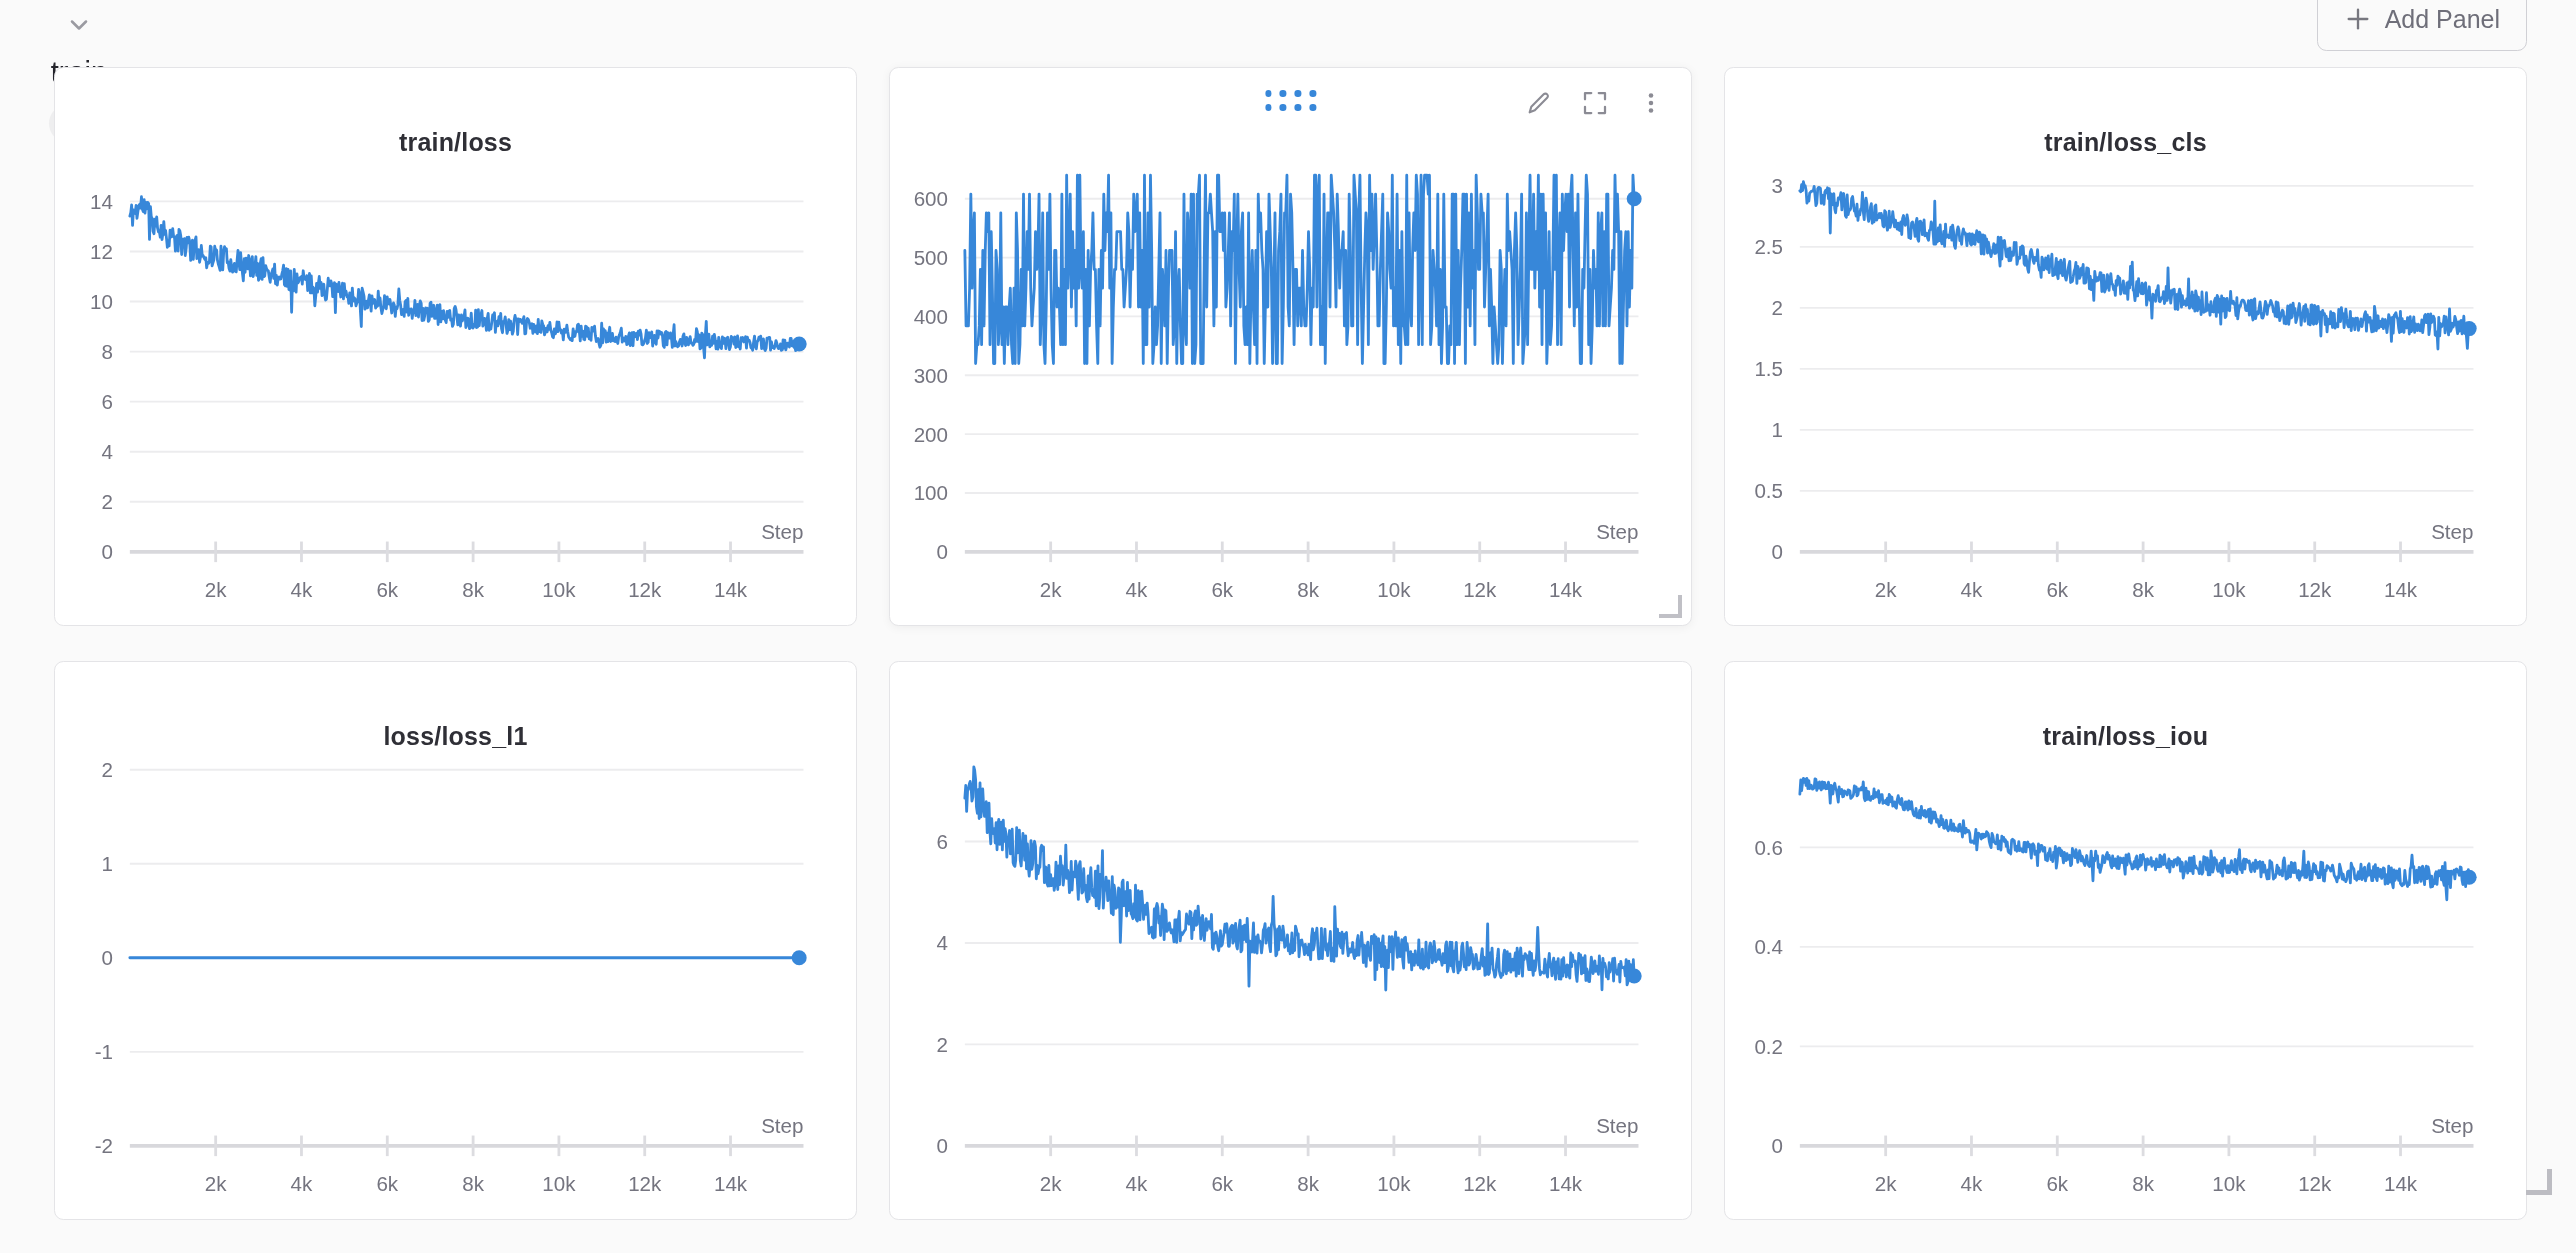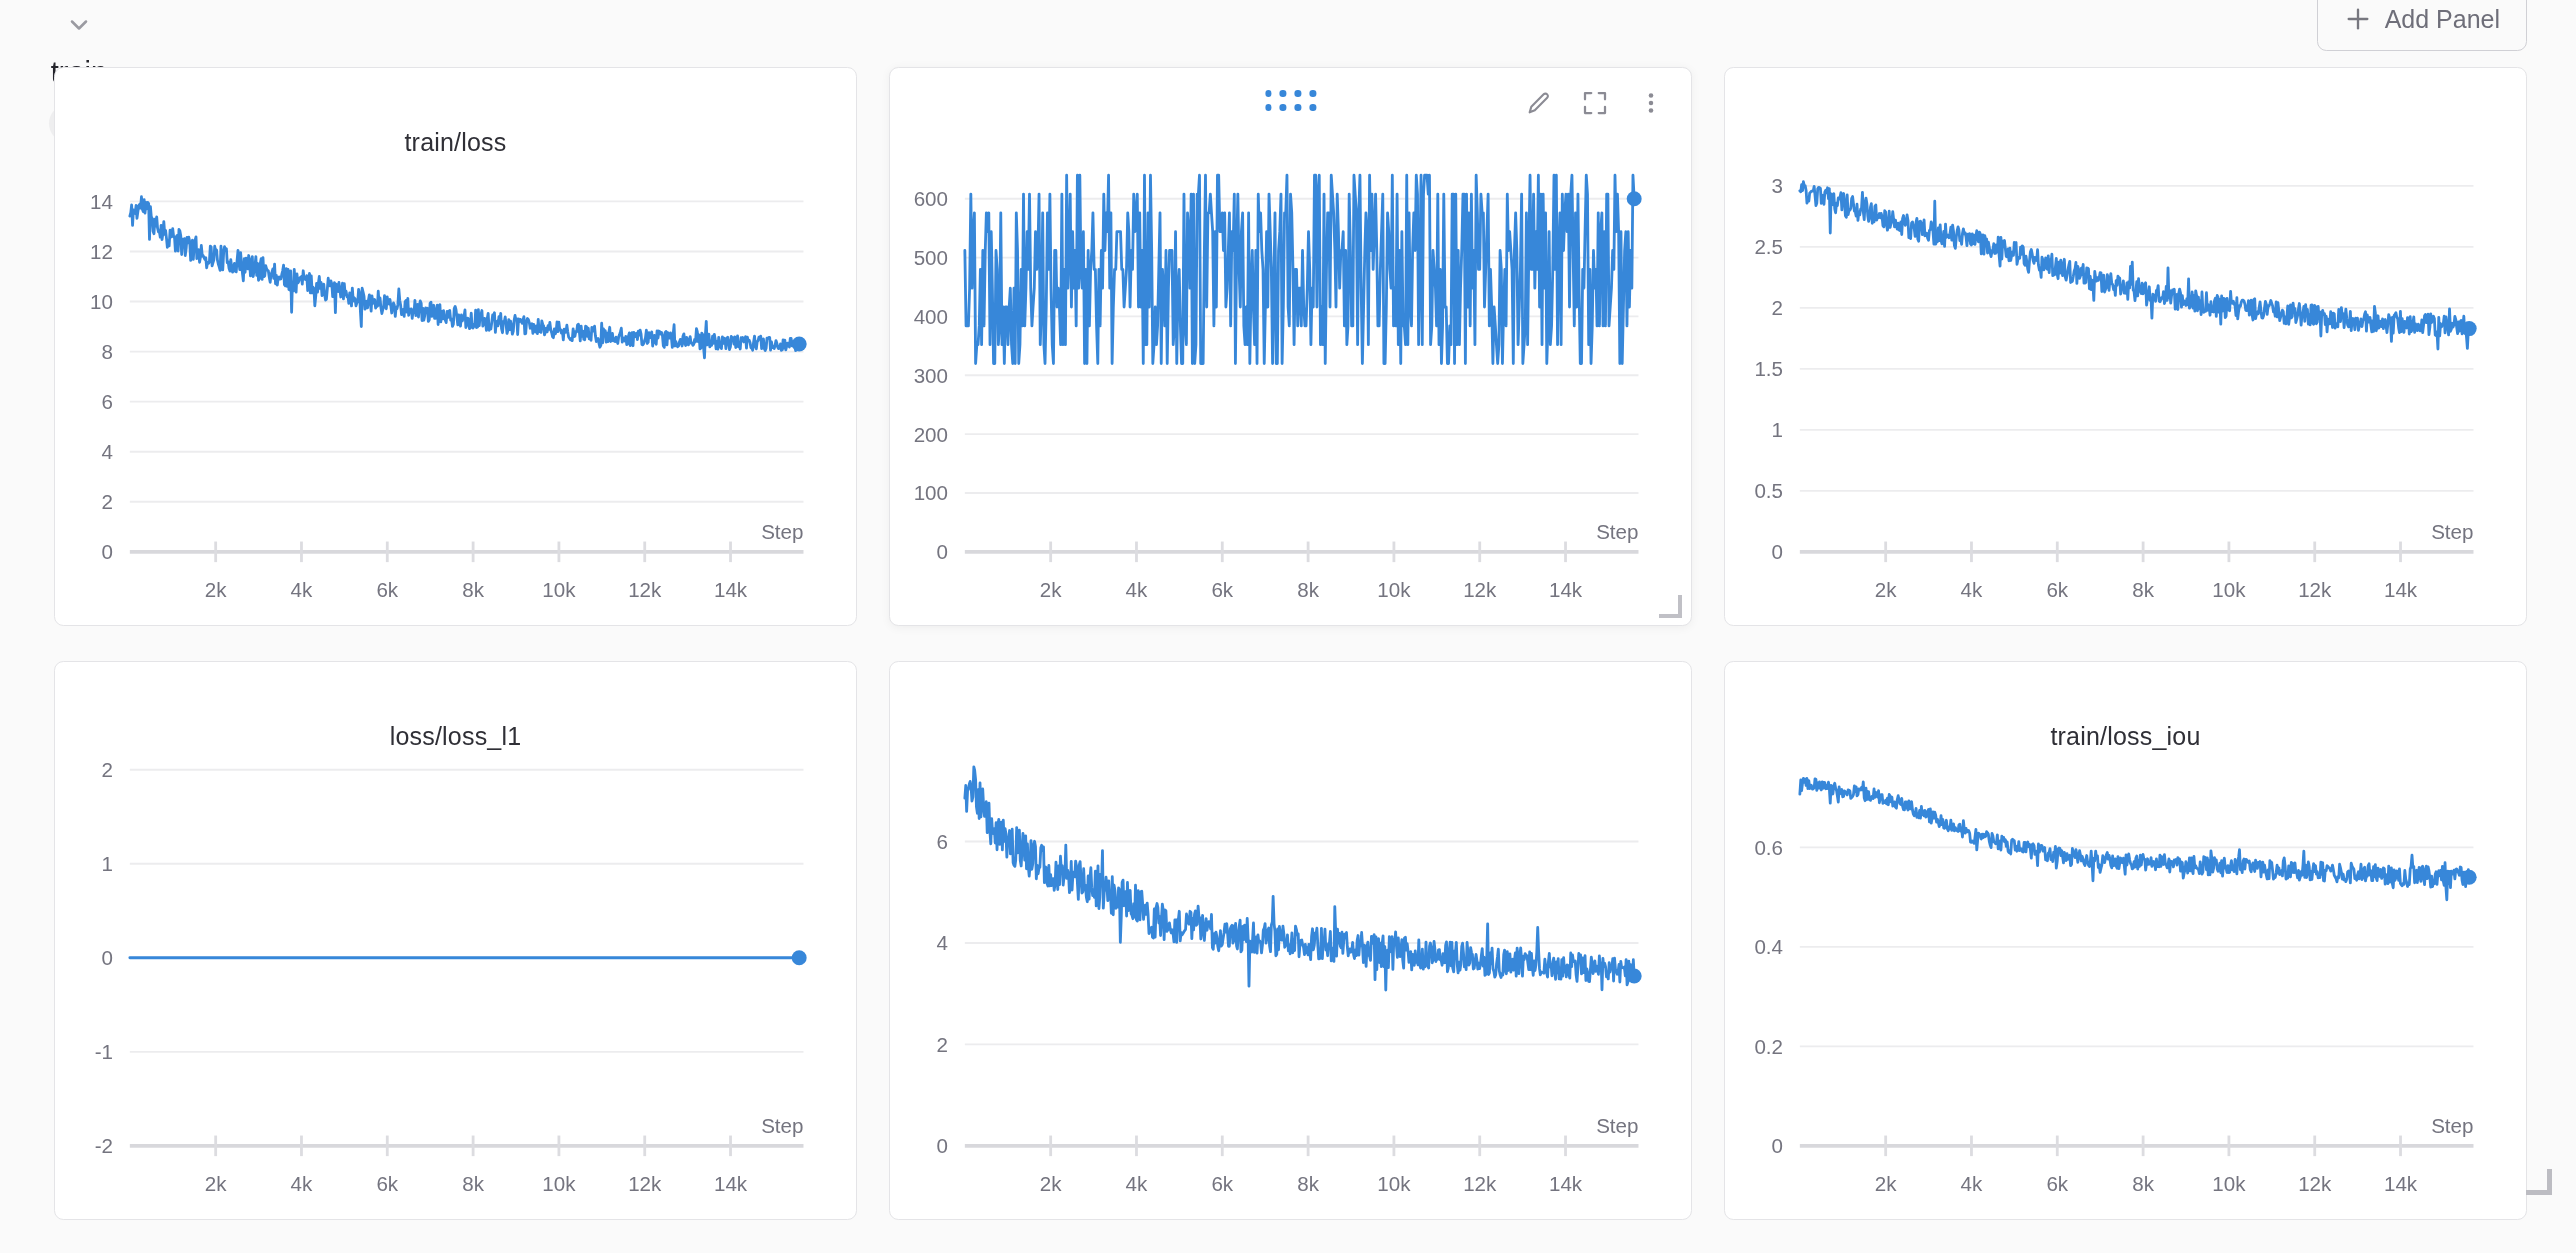--- a/index.html
+++ b/index.html
@@ -22,21 +22,21 @@
              font-size:25px;font-family:inherit;cursor:pointer;}
   .add-panel svg{display:block;}
 
   
   .grid{position:absolute;left:54px;top:67px;display:grid;
         grid-template-columns:repeat(3,803px);grid-auto-rows:559px;gap:35px 32px;}
   .panel{position:relative;background:#ffffff;border:1.9px solid #e4e4e7;
          border-radius:9.4px;box-sizing:border-box;}
   .panel.hovered{box-shadow:0 1.9px 9.4px rgba(0,0,0,0.05);}
   .panel-title{position:absolute;top:60px;left:0;right:0;margin:0;text-align:center;
-               font-size:25px;font-weight:400;color:#2f2f36;letter-spacing:0.2px;}
+               font-size:25px;font-weight:700;color:#2f2f36;letter-spacing:0.2px;}
   .chart{position:absolute;left:0;top:0;}
 
   
   .drag-dots,.panel-actions,.panel-resize{display:none;}
   .panel.hovered .drag-dots{display:grid;position:absolute;top:22.4px;left:50%;
         transform:translateX(-50%);grid-template-columns:repeat(4,6.5px);
         grid-auto-rows:6.5px;gap:7.5px 8.4px;cursor:grab;}
   .panel.hovered .drag-dots span{width:6.5px;height:6.5px;border-radius:50%;background:#3787d9;}
   .panel.hovered .panel-actions{display:flex;position:absolute;top:18.7px;right:24px;
         gap:24px;align-items:center;}
@@ -179,20 +179,21 @@
           <text x="722.0382165605096" y="565" text-anchor="middle" fill="#74747f" font-size="22" font-family="Liberation Sans, sans-serif">14k</text>
           <text x="800" y="503" text-anchor="end" fill="#74747f" font-size="22" font-family="Liberation Sans, sans-serif">Step</text>
           <polyline points="80.0,194.9 81.3,275.5 82.6,275.5 83.8,275.5 85.1,235.2 86.4,134.6 87.7,235.2 89.0,174.8 90.2,154.7 91.5,315.7 92.8,295.6 94.1,295.6 95.4,275.5 96.6,215.1 97.9,295.6 99.2,194.9 100.5,275.5 101.8,194.9 103.0,154.7 104.3,174.8 105.6,154.7 106.9,295.6 108.2,174.8 109.4,235.2 110.7,315.7 112.0,315.7 113.3,194.9 114.6,215.1 115.8,295.6 117.1,275.5 118.4,154.7 119.7,295.6 121.0,255.3 122.2,315.7 123.5,255.3 124.8,255.3 126.1,295.6 127.4,255.3 128.6,235.2 129.9,295.6 131.2,315.7 132.5,235.2 133.8,315.7 135.0,154.7 136.3,194.9 137.6,315.7 138.9,295.6 140.2,215.1 141.4,275.5 142.7,134.6 144.0,275.5 145.3,235.2 146.6,174.8 147.8,215.1 149.1,134.6 150.4,235.2 151.7,275.5 152.9,255.3 154.2,235.2 155.5,174.8 156.8,215.1 158.1,194.9 159.3,134.6 160.6,295.6 161.9,255.3 163.2,154.7 164.5,295.6 165.7,315.7 167.0,255.3 168.3,154.7 169.6,215.1 170.9,134.6 172.1,235.2 173.4,295.6 174.7,315.7 176.0,194.9 177.3,194.9 178.5,255.3 179.8,235.2 181.1,255.3 182.4,295.6 183.7,134.6 184.9,295.6 186.2,215.1 187.5,295.6 188.8,114.4 190.1,235.2 191.3,194.9 192.6,134.6 193.9,255.3 195.2,174.8 196.5,235.2 197.7,194.9 199.0,275.5 200.3,114.4 201.6,235.2 202.9,114.4 204.1,215.1 205.4,235.2 206.7,174.8 208.0,315.7 209.3,215.1 210.5,315.7 211.8,194.9 213.1,275.5 214.4,215.1 215.7,194.9 216.9,154.7 218.2,215.1 219.5,215.1 220.8,275.5 222.1,315.7 223.3,215.1 224.6,275.5 225.9,194.9 227.2,235.2 228.5,134.6 229.7,194.9 231.0,154.7 232.3,174.8 233.6,114.4 234.9,235.2 236.1,154.7 237.4,315.7 238.7,255.3 240.0,215.1 241.3,215.1 242.5,174.8 243.8,174.8 245.1,174.8 246.4,174.8 247.7,215.1 248.9,215.1 250.2,255.3 251.5,235.2 252.8,215.1 254.1,154.7 255.3,174.8 256.6,255.3 257.9,194.9 259.2,215.1 260.5,134.6 261.7,174.8 263.0,154.7 264.3,134.6 265.6,255.3 266.9,154.7 268.1,255.3 269.4,194.9 270.7,315.7 272.0,114.4 273.3,295.6 274.5,295.6 275.8,154.7 277.1,255.3 278.4,114.4 279.7,194.9 280.9,315.7 282.2,295.6 283.5,255.3 284.8,295.6 286.0,275.5 287.3,215.1 288.6,154.7 289.9,315.7 291.2,215.1 292.4,235.2 293.7,275.5 295.0,194.9 296.3,315.7 297.6,235.2 298.8,194.9 300.1,194.9 301.4,194.9 302.7,295.6 304.0,275.5 305.2,174.8 306.5,315.7 307.8,235.2 309.1,215.1 310.4,275.5 311.6,315.7 312.9,315.7 314.2,134.6 315.5,275.5 316.8,295.6 318.0,154.7 319.3,174.8 320.6,235.2 321.9,134.6 323.2,315.7 324.4,134.6 325.7,315.7 327.0,295.6 328.3,134.6 329.6,134.6 330.8,114.4 332.1,315.7 333.4,315.7 334.7,315.7 336.0,194.9 337.2,114.4 338.5,255.3 339.8,154.7 341.1,154.7 342.4,134.6 343.6,154.7 344.9,174.8 346.2,275.5 347.5,174.8 348.8,255.3 350.0,114.4 351.3,114.4 352.6,174.8 353.9,174.8 355.2,154.7 356.4,194.9 357.7,154.7 359.0,255.3 360.3,235.2 361.6,194.9 362.8,154.7 364.1,275.5 365.4,174.8 366.7,194.9 368.0,134.6 369.2,315.7 370.5,194.9 371.8,134.6 373.1,215.1 374.4,255.3 375.6,174.8 376.9,154.7 378.2,275.5 379.5,295.6 380.8,255.3 382.0,295.6 383.3,154.7 384.6,315.7 385.9,235.2 387.2,194.9 388.4,255.3 389.7,295.6 391.0,194.9 392.3,315.7 393.6,134.6 394.8,174.8 396.1,154.7 397.4,194.9 398.7,215.1 400.0,315.7 401.2,255.3 402.5,174.8 403.8,255.3 405.1,134.6 406.4,174.8 407.6,215.1 408.9,315.7 410.2,235.2 411.5,154.7 412.8,315.7 414.0,315.7 415.3,194.9 416.6,174.8 417.9,134.6 419.1,315.7 420.4,255.3 421.7,154.7 423.0,154.7 424.3,114.4 425.5,255.3 426.8,275.5 428.1,134.6 429.4,154.7 430.7,215.1 431.9,295.6 433.2,215.1 434.5,215.1 435.8,275.5 437.1,235.2 438.3,235.2 439.6,275.5 440.9,194.9 442.2,255.3 443.5,275.5 444.7,275.5 446.0,235.2 447.3,174.8 448.6,215.1 449.9,295.6 451.1,235.2 452.4,255.3 453.7,114.4 455.0,114.4 456.3,255.3 457.5,134.6 458.8,114.4 460.1,295.6 461.4,255.3 462.7,295.6 463.9,134.6 465.2,315.7 466.5,215.1 467.8,154.7 469.1,154.7 470.3,255.3 471.6,114.4 472.9,134.6 474.2,154.7 475.5,194.9 476.7,255.3 478.0,134.6 479.3,174.8 480.6,235.2 481.9,194.9 483.1,194.9 484.4,174.8 485.7,275.5 487.0,194.9 488.3,295.6 489.5,275.5 490.8,134.6 492.1,194.9 493.4,275.5 494.7,275.5 495.9,114.4 497.2,134.6 498.5,154.7 499.8,295.6 501.1,154.7 502.3,114.4 503.6,235.2 504.9,315.7 506.2,255.3 507.5,194.9 508.7,154.7 510.0,174.8 511.3,295.6 512.6,114.4 513.9,194.9 515.1,134.6 516.4,215.1 517.7,174.8 519.0,134.6 520.3,194.9 521.5,275.5 522.8,275.5 524.1,215.1 525.4,174.8 526.7,134.6 527.9,315.7 529.2,315.7 530.5,255.3 531.8,154.7 533.1,174.8 534.3,215.1 535.6,235.2 536.9,114.4 538.2,275.5 539.5,235.2 540.7,275.5 542.0,134.6 543.3,295.6 544.6,194.9 545.9,315.7 547.1,174.8 548.4,275.5 549.7,275.5 551.0,295.6 552.3,114.4 553.5,295.6 554.8,154.7 556.1,255.3 557.4,275.5 558.6,194.9 559.9,154.7 561.2,194.9 562.5,114.4 563.8,134.6 565.0,295.6 566.3,215.1 567.6,114.4 568.9,295.6 570.2,134.6 571.4,114.4 572.7,114.4 574.0,114.4 575.3,134.6 576.6,114.4 577.8,295.6 579.1,275.5 580.4,194.9 581.7,215.1 583.0,235.2 584.2,275.5 585.5,134.6 586.8,295.6 588.1,215.1 589.4,315.7 590.6,275.5 591.9,134.6 593.2,255.3 594.5,255.3 595.8,315.7 597.0,315.7 598.3,275.5 599.6,295.6 600.9,134.6 602.2,134.6 603.4,315.7 604.7,134.6 606.0,295.6 607.3,194.9 608.6,295.6 609.8,235.2 611.1,194.9 612.4,134.6 613.7,134.6 615.0,315.7 616.2,134.6 617.5,255.3 618.8,154.7 620.1,275.5 621.4,134.6 622.6,235.2 623.9,194.9 625.2,295.6 626.5,114.4 627.8,154.7 629.0,215.1 630.3,215.1 631.6,134.6 632.9,154.7 634.2,154.7 635.4,255.3 636.7,215.1 638.0,174.8 639.3,134.6 640.6,275.5 641.8,215.1 643.1,255.3 644.4,315.7 645.7,255.3 647.0,275.5 648.2,295.6 649.5,315.7 650.8,295.6 652.1,194.9 653.4,215.1 654.6,315.7 655.9,255.3 657.2,215.1 658.5,275.5 659.8,134.6 661.0,194.9 662.3,174.8 663.6,194.9 664.9,215.1 666.2,315.7 667.4,194.9 668.7,154.7 670.0,194.9 671.3,295.6 672.6,255.3 673.8,215.1 675.1,134.6 676.4,315.7 677.7,295.6 679.0,275.5 680.2,154.7 681.5,295.6 682.8,194.9 684.1,114.4 685.4,215.1 686.6,215.1 687.9,134.6 689.2,235.2 690.5,174.8 691.7,215.1 693.0,114.4 694.3,255.3 695.6,134.6 696.9,295.6 698.1,134.6 699.4,235.2 700.7,154.7 702.0,315.7 703.3,275.5 704.5,174.8 705.8,295.6 707.1,275.5 708.4,215.1 709.7,114.4 710.9,215.1 712.2,114.4 713.5,295.6 714.8,194.9 716.1,154.7 717.3,295.6 718.6,134.6 719.9,194.9 721.2,154.7 722.5,134.6 723.7,174.8 725.0,134.6 726.3,255.3 727.6,134.6 728.9,114.4 730.1,194.9 731.4,275.5 732.7,154.7 734.0,255.3 735.3,134.6 736.5,235.2 737.8,315.7 739.1,315.7 740.4,215.1 741.7,235.2 742.9,174.8 744.2,114.4 745.5,134.6 746.8,295.6 748.1,215.1 749.3,315.7 750.6,275.5 751.9,194.9 753.2,235.2 754.5,215.1 755.7,275.5 757.0,154.7 758.3,275.5 759.6,174.8 760.9,154.7 762.1,275.5 763.4,174.8 764.7,275.5 766.0,134.6 767.3,134.6 768.5,275.5 769.8,255.3 771.1,235.2 772.4,194.9 773.7,215.1 774.9,114.4 776.2,174.8 777.5,134.6 778.8,174.8 780.1,315.7 781.3,174.8 782.6,315.7 783.9,255.3 785.2,194.9 786.5,174.8 787.7,275.5 789.0,174.8 790.3,255.3 791.6,194.9 792.9,235.2 794.1,114.4 795.4,139.6" fill="none" stroke="#3787d9" stroke-width="3" stroke-linejoin="round" stroke-linecap="round"></polyline>
           <circle cx="795.4140127388536" cy="139.59541984732823" r="8" fill="#3787d9"></circle>
         </svg>
     <div class="panel-resize"></div>
   </article>
 
   <article class="panel">
 
+    <h3 class="panel-title">train/loss_cls</h3>
     <svg class="chart" width="799" height="556" viewBox="0 0 854 594">
           <line x1="80" y1="517" x2="800" y2="517" stroke="#d8d8dc" stroke-width="4"></line>
           <text x="62" y="525" text-anchor="end" fill="#74747f" font-size="22" font-family="Liberation Sans, sans-serif">0</text>
           <line x1="80" y1="451.8101265822785" x2="800" y2="451.8101265822785" stroke="#ececee" stroke-width="2"></line>
           <text x="62" y="459.8101265822785" text-anchor="end" fill="#74747f" font-size="22" font-family="Liberation Sans, sans-serif">0.5</text>
           <line x1="80" y1="386.62025316455697" x2="800" y2="386.62025316455697" stroke="#ececee" stroke-width="2"></line>
           <text x="62" y="394.62025316455697" text-anchor="end" fill="#74747f" font-size="22" font-family="Liberation Sans, sans-serif">1</text>
           <line x1="80" y1="321.43037974683546" x2="800" y2="321.43037974683546" stroke="#ececee" stroke-width="2"></line>
           <text x="62" y="329.43037974683546" text-anchor="end" fill="#74747f" font-size="22" font-family="Liberation Sans, sans-serif">1.5</text>
           <line x1="80" y1="256.24050632911394" x2="800" y2="256.24050632911394" stroke="#ececee" stroke-width="2"></line>

